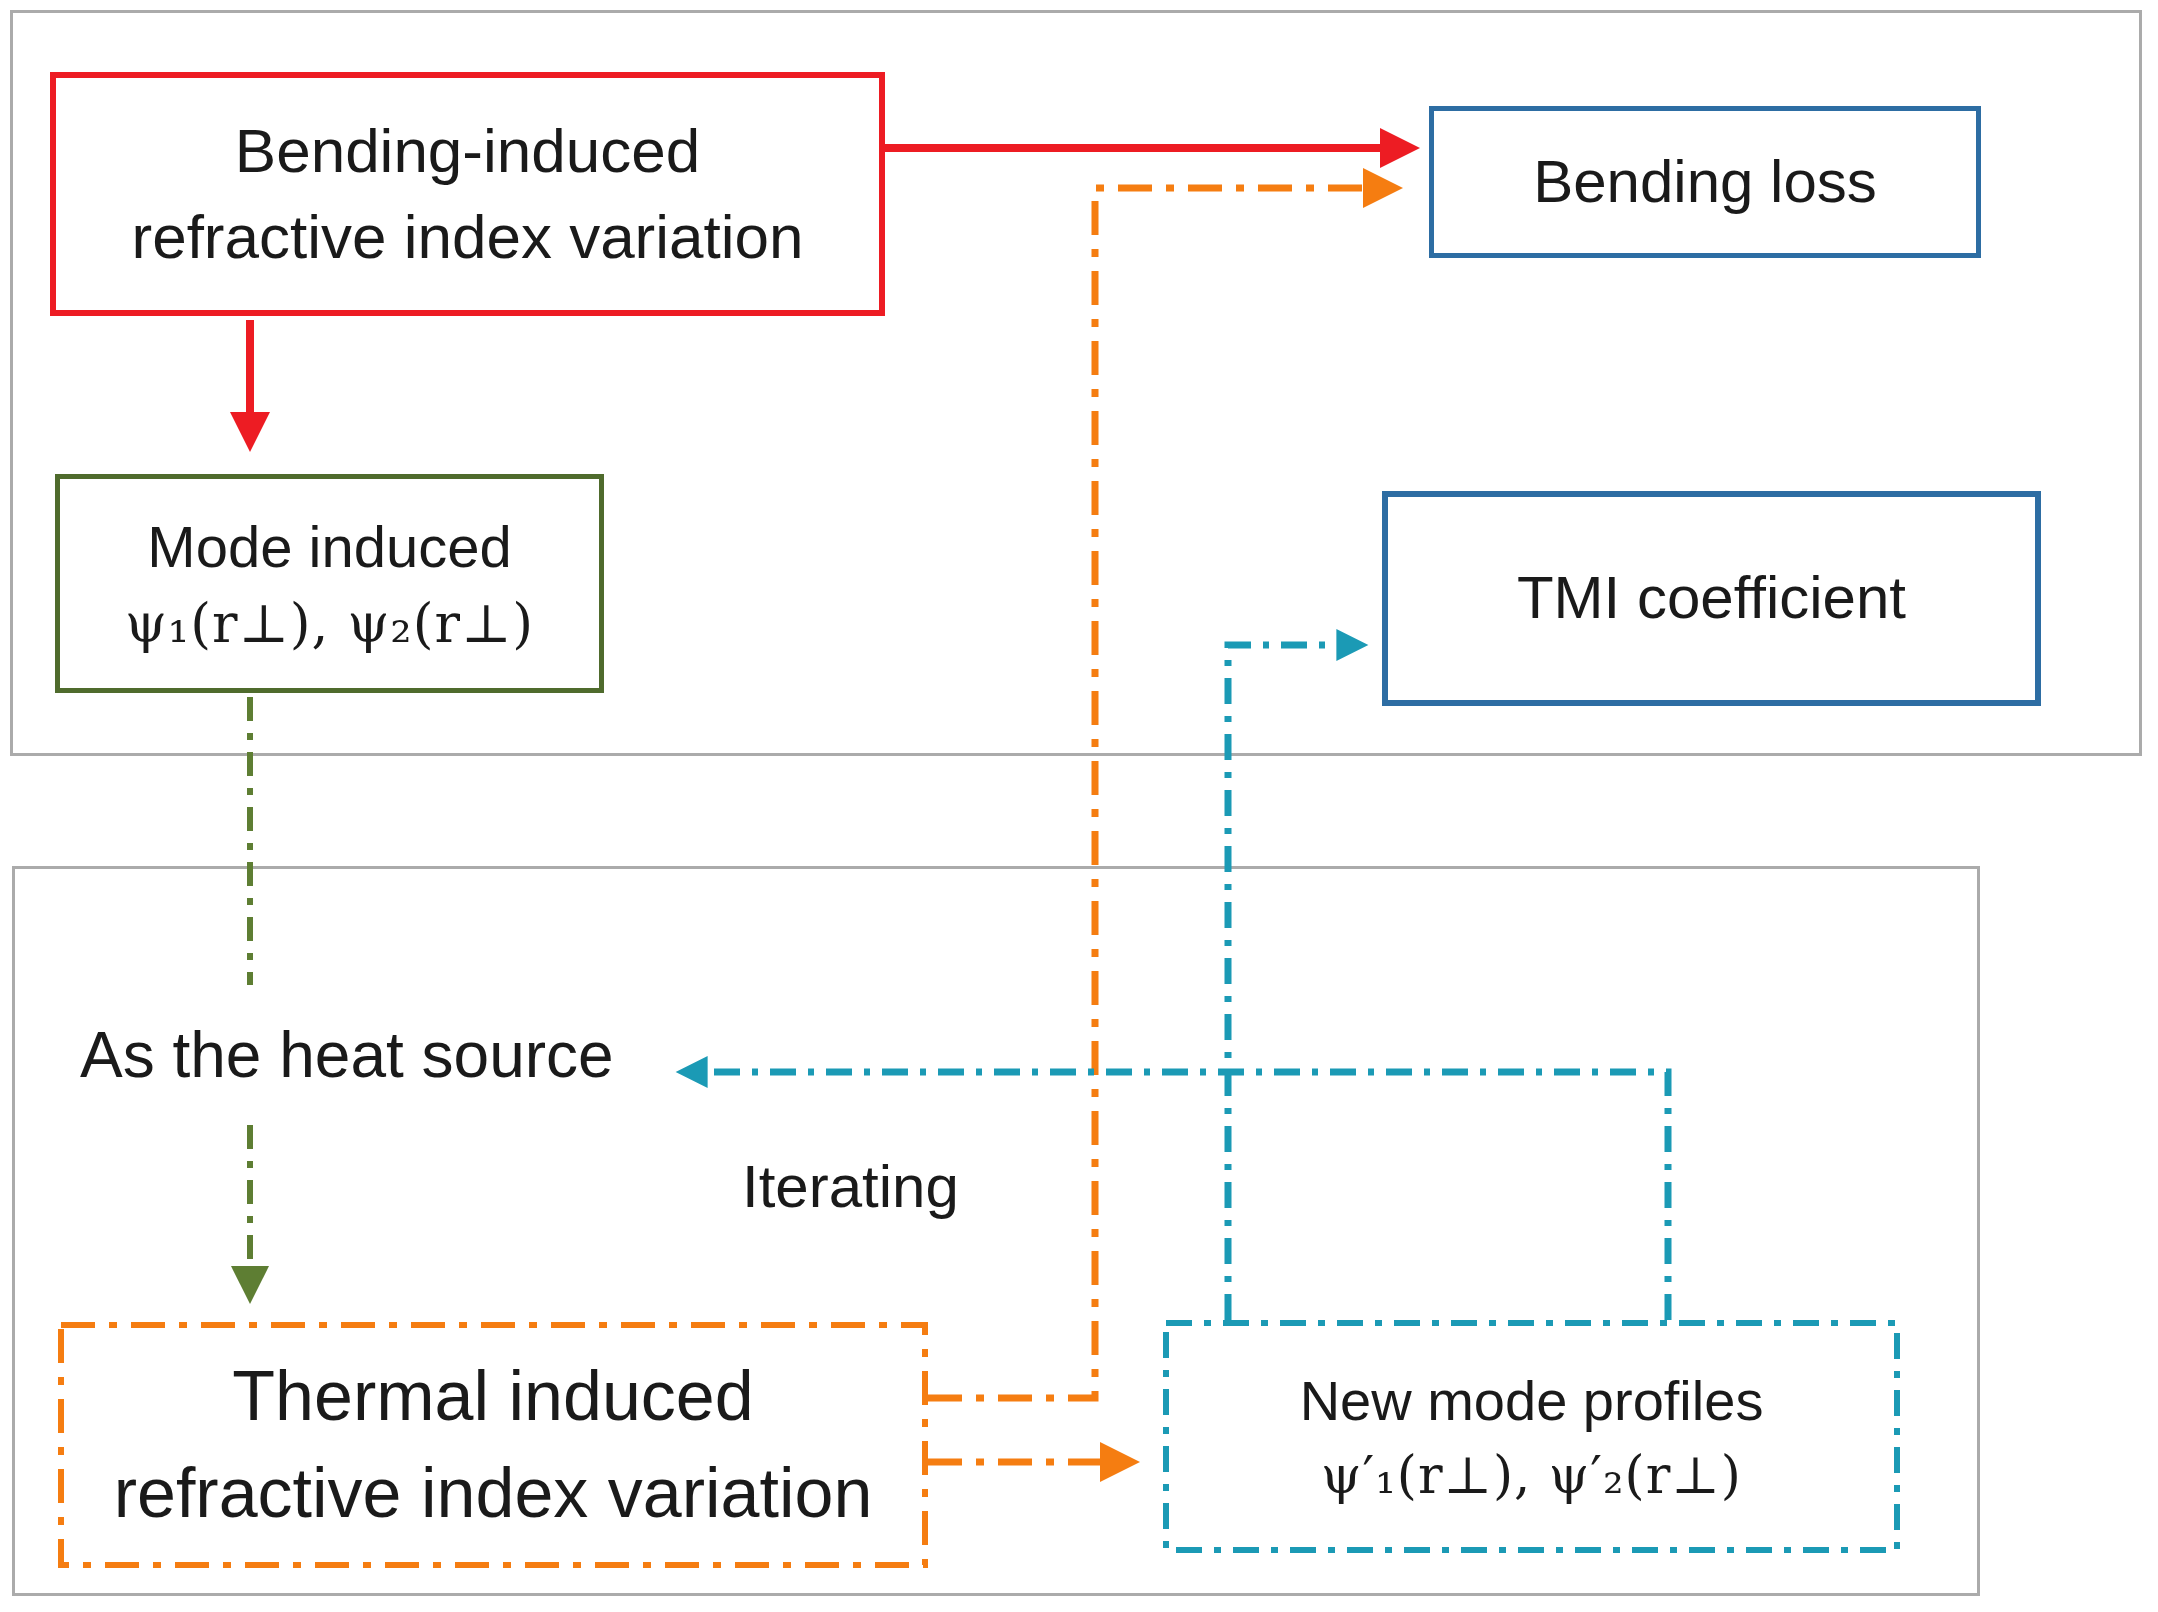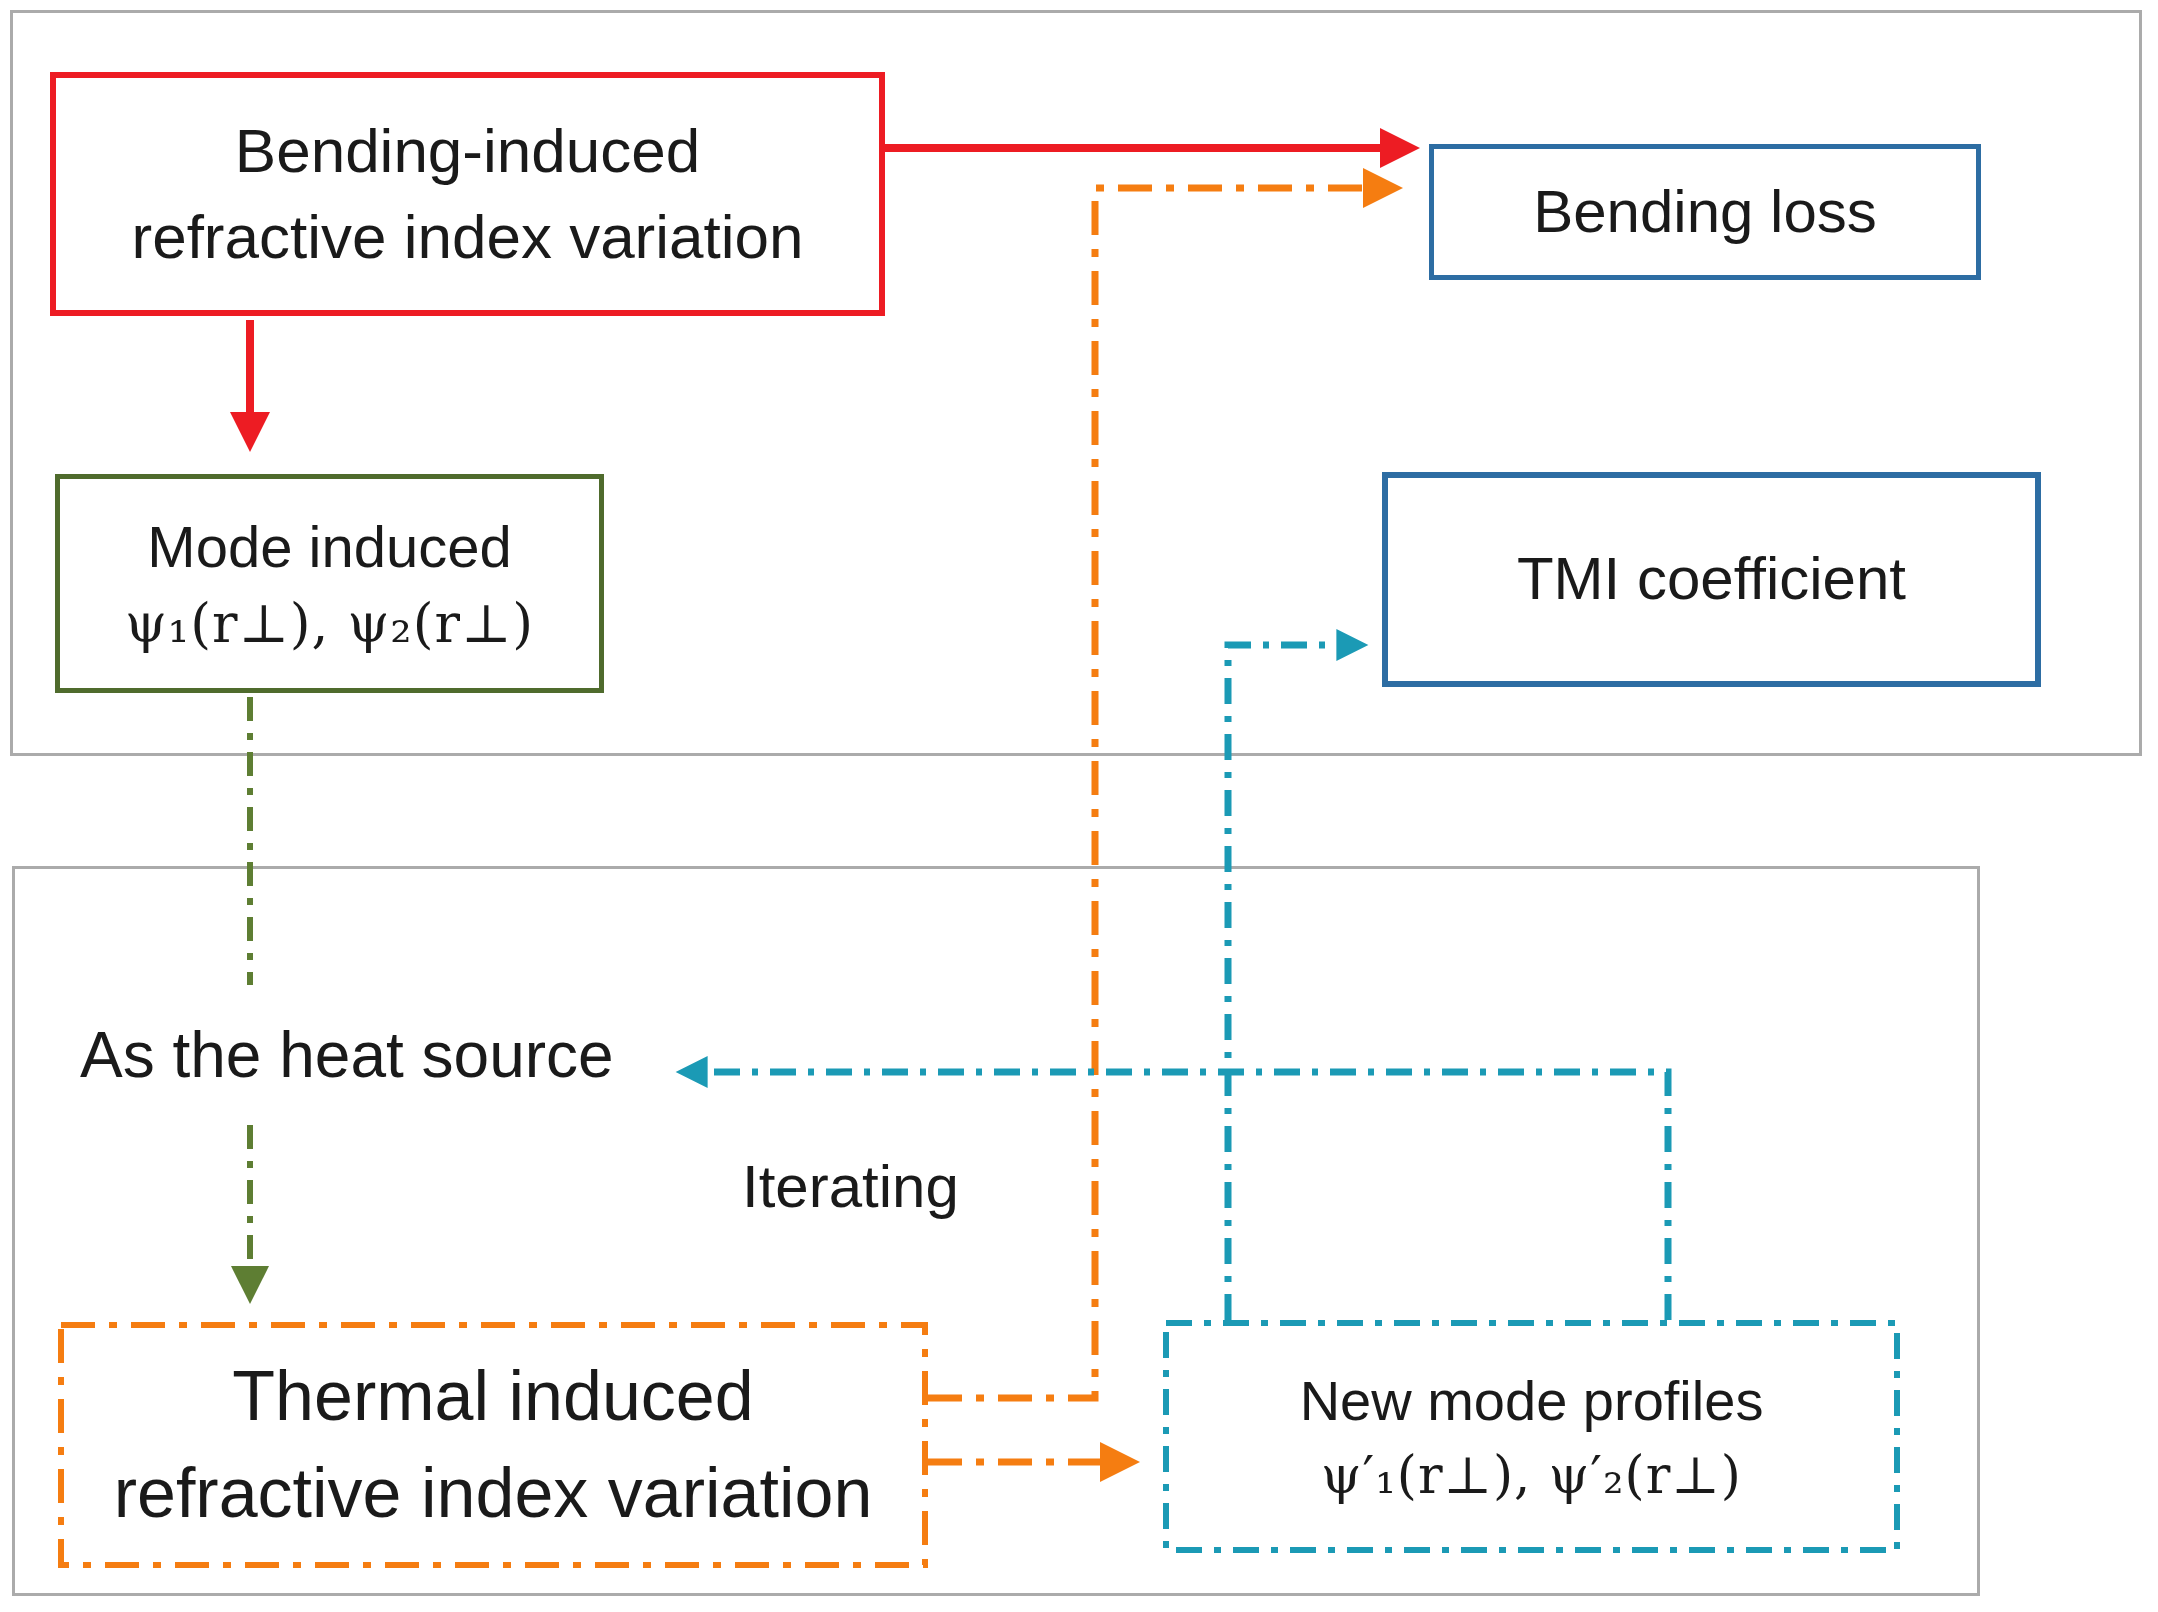--- a/index.html
+++ b/index.html
@@ -16,23 +16,23 @@
   .frame-top    { left:10px;  top:10px;  width:2126px; height:740px; }
   .frame-bottom { left:12px;  top:866px; width:1962px; height:724px; }
 
   .box {
     position:absolute; display:flex; flex-direction:column;
     align-items:center; justify-content:center;
     text-align:center; background:#ffffff; box-sizing:border-box;
     line-height:1.38;
   }
   .box-bending   { left:50px;   top:72px;   width:835px; height:244px; border:6px solid var(--red);   font-size:62px; }
-  .box-loss      { left:1429px; top:106px;  width:552px; height:136px; border:5px solid var(--blue);  font-size:60px;margin-top:38px; }
+  .box-loss      { left:1429px; top:106px;  width:552px; height:152px; border:5px solid var(--blue);  font-size:60px; }
   .box-mode      { left:55px;   top:474px;  width:549px; height:219px; border:5px solid var(--olive); font-size:58px; }
-  .box-tmi       { left:1382px; top:472px;  width:659px; height:215px; border:6px solid var(--blue);  font-size:60px; }
+  .box-tmi       { left:1382px; top:491px;  width:659px; height:215px; border:6px solid var(--blue);  font-size:60px; }
   .box-thermal   { left:61px;   top:1325px; width:864px; height:240px; font-size:70px; }
   .box-newmode   { left:1166px; top:1323px; width:731px; height:227px; font-size:56px; }
 
   .formula {
     font-family:"DejaVu Serif","DejaVu Sans",serif;
     font-size:0.92em; letter-spacing:1px;
   }
   .free-label { position:absolute; white-space:nowrap; }
   .label-heat      { left:80px;  top:1018px; font-size:64px; }
   .label-iterating { left:742px; top:1152px; font-size:60px; }

